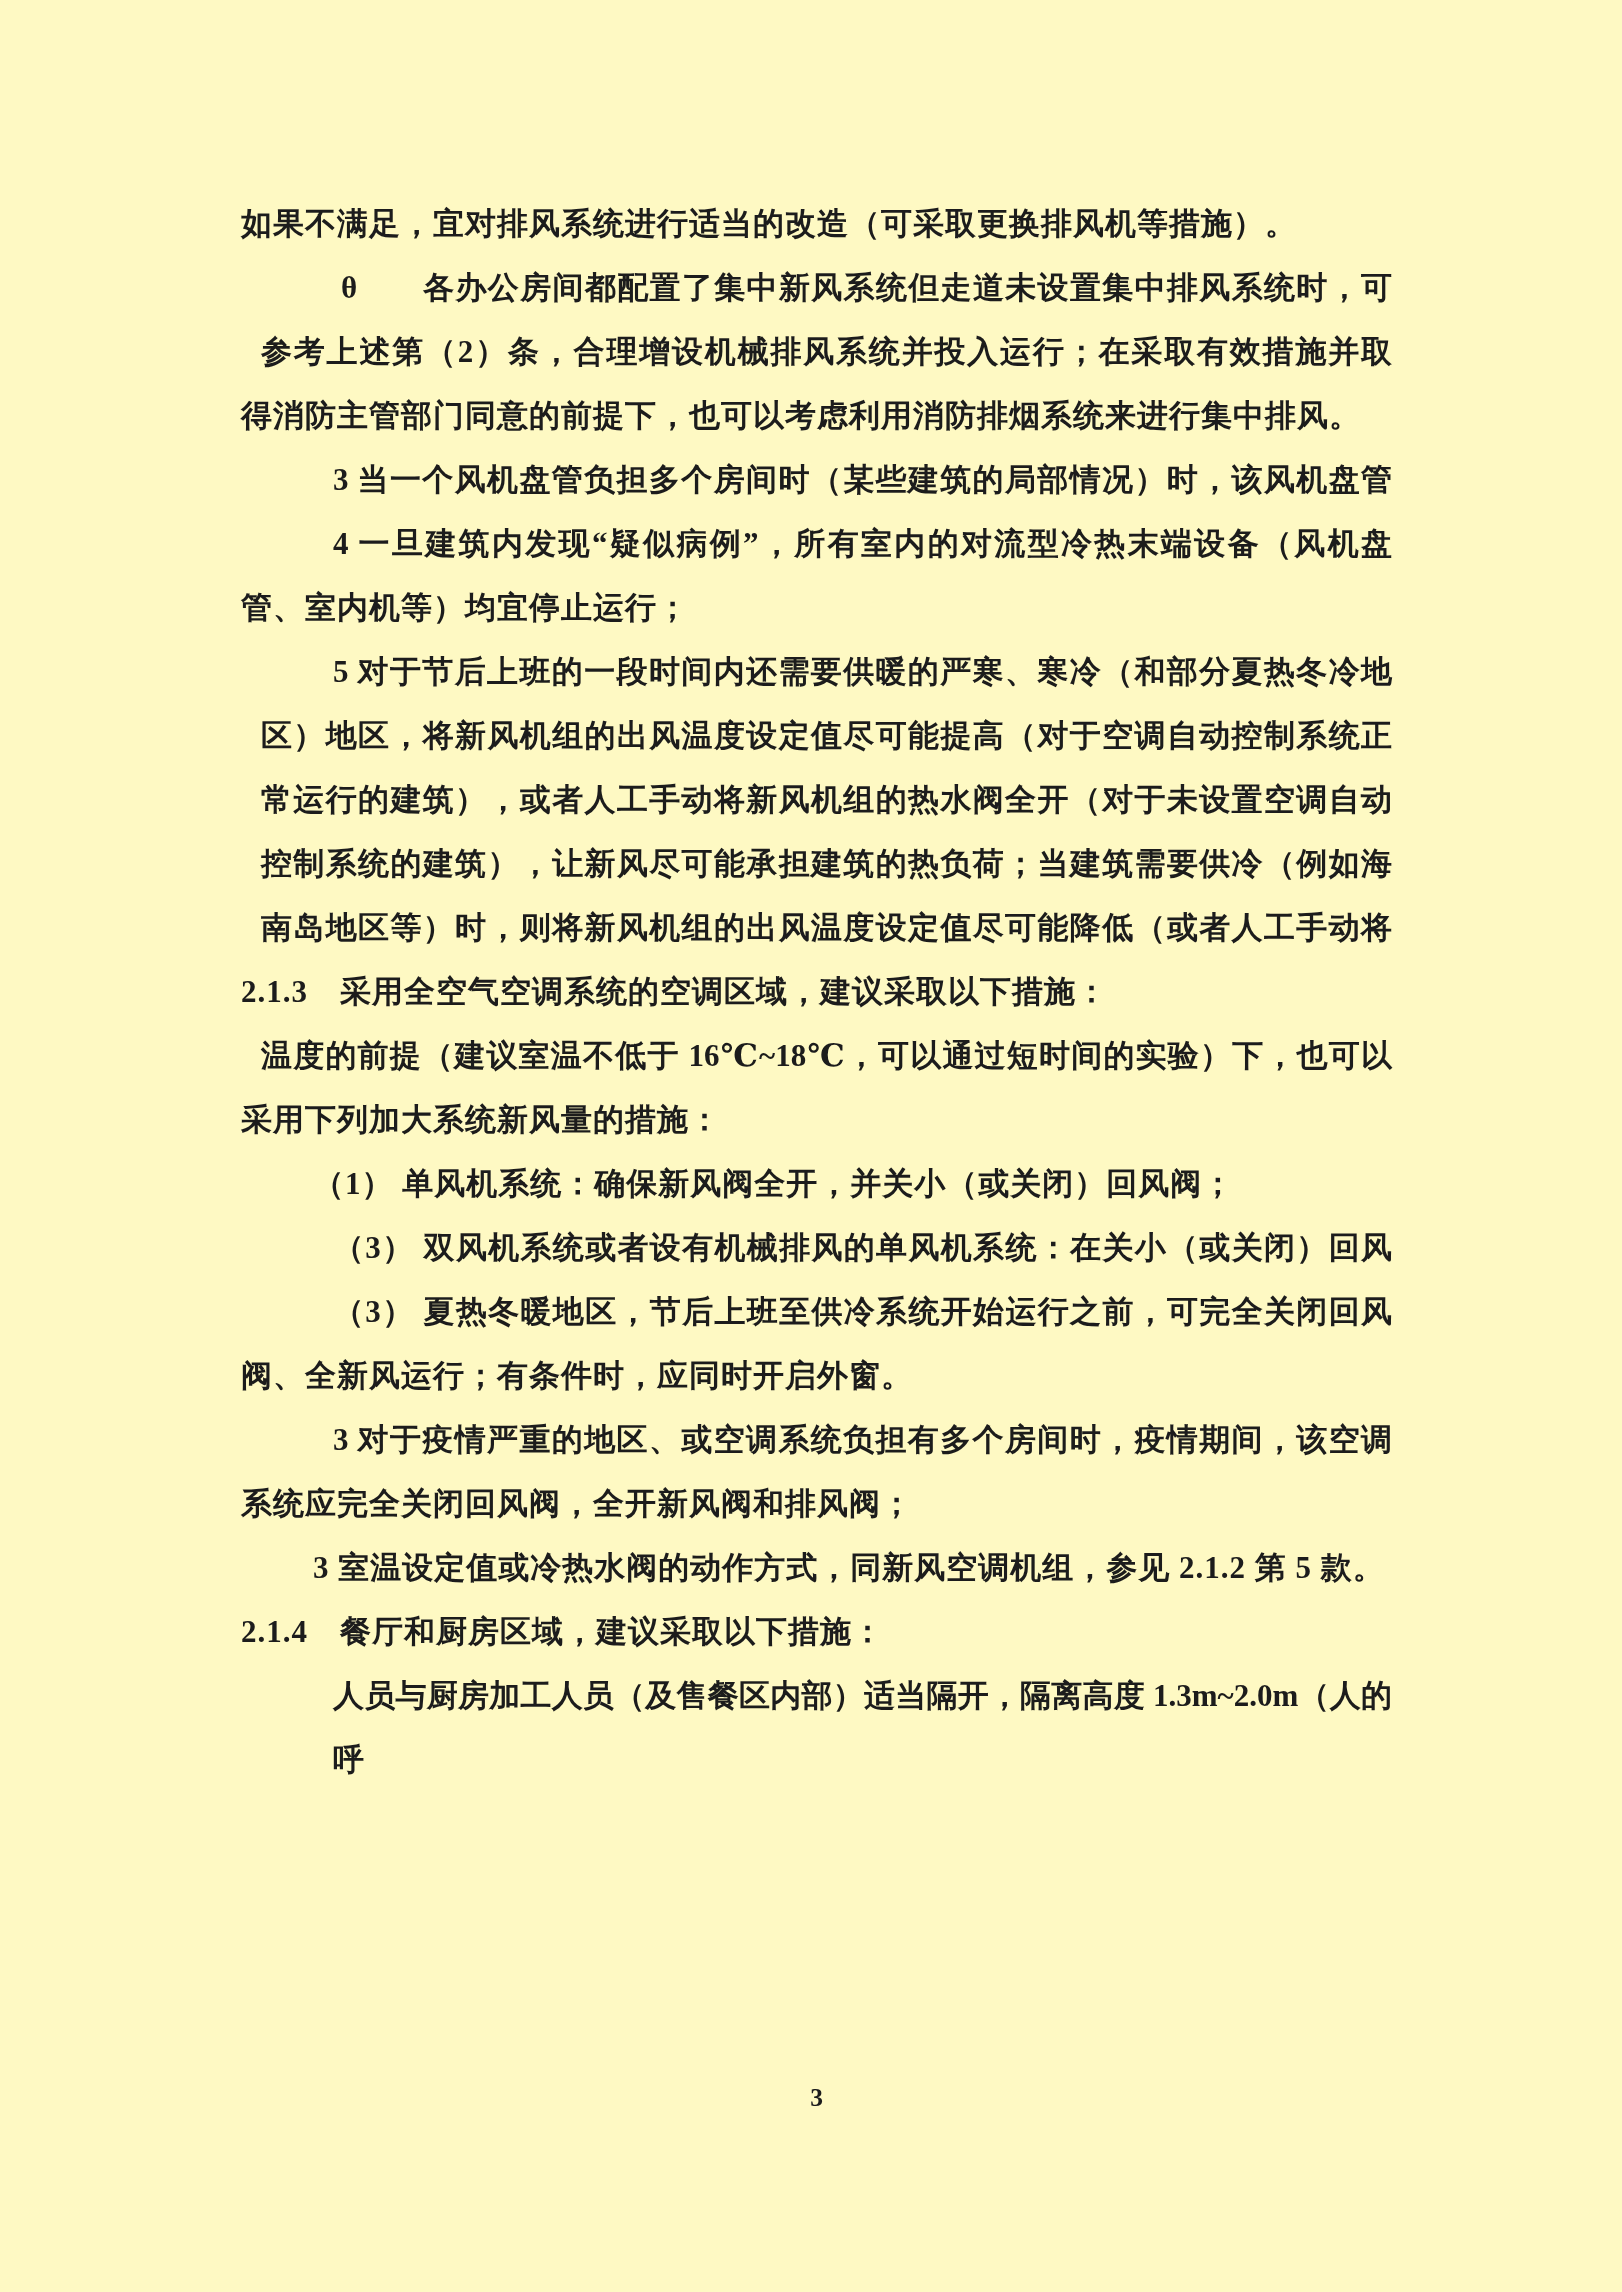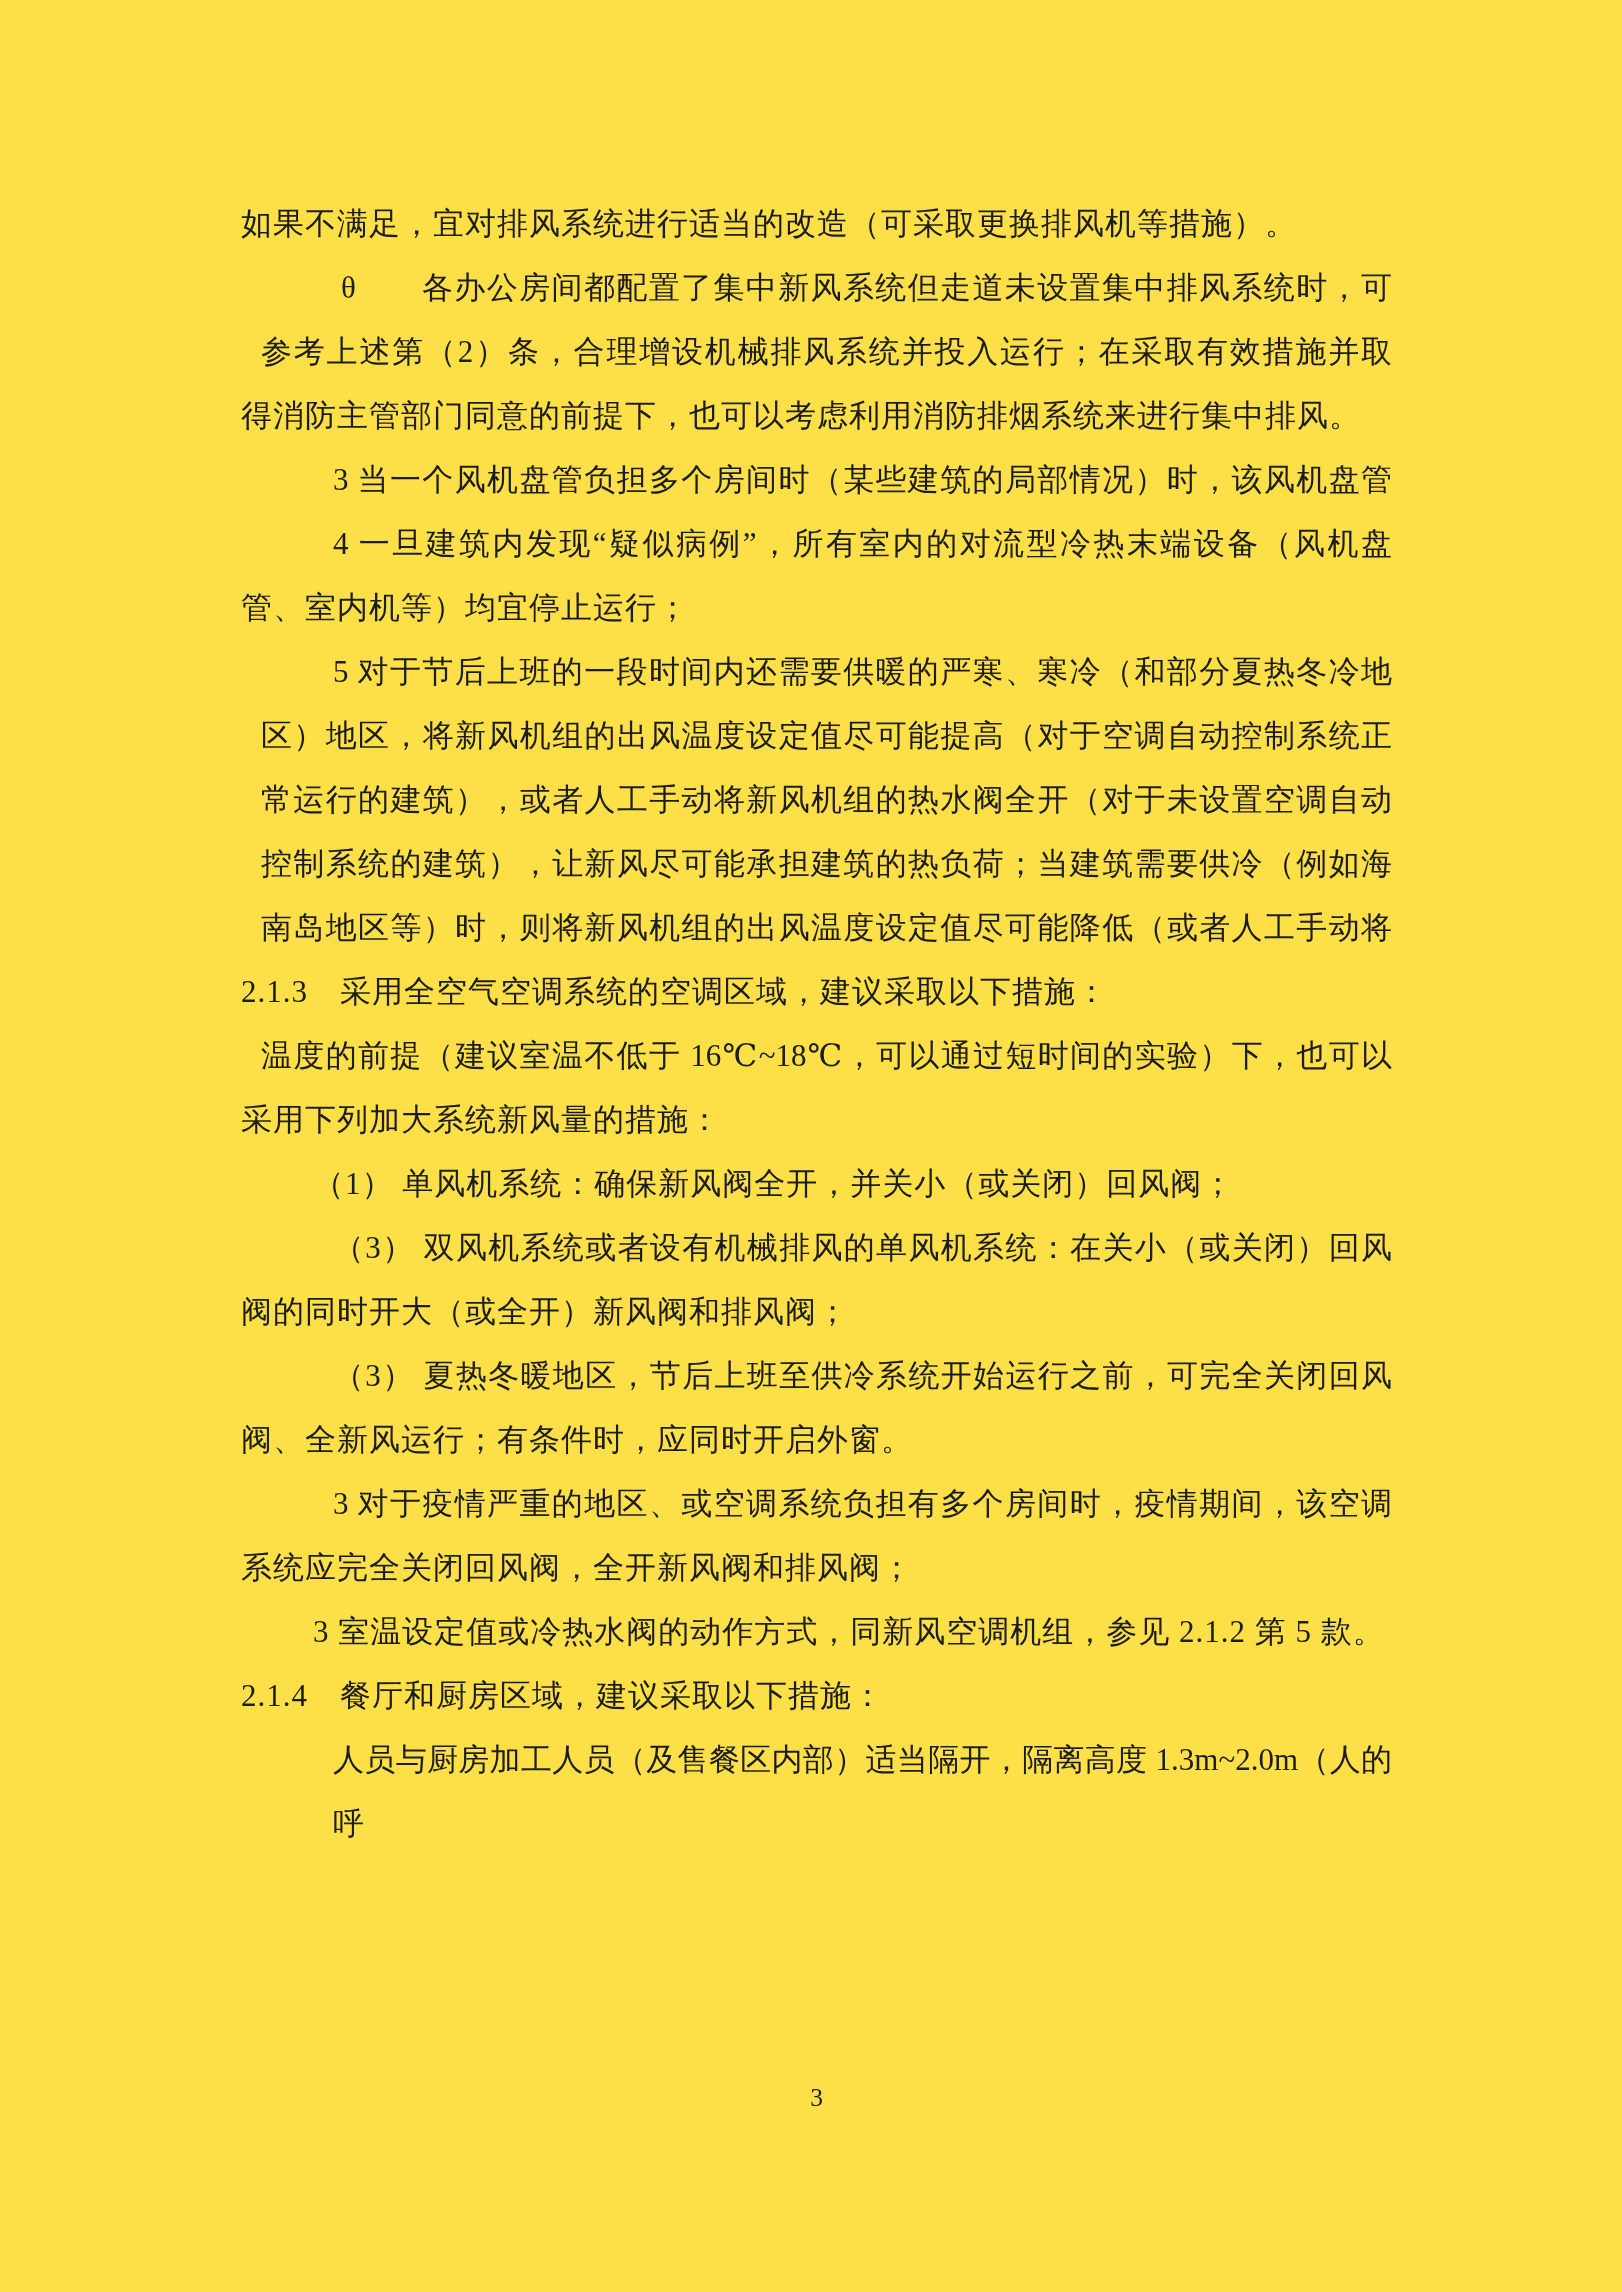--- a/index.html
+++ b/index.html
@@ -4,24 +4,25 @@
 <style>
   html, body {
     margin: 0;
     padding: 0;
     background: #ffffff;
   }
   .page {
     position: relative;
     width: 1622px;
     height: 2293px;
-    background: #fde047;
+    background: #fef9c3;
     overflow: hidden;
     font-family: "Liberation Serif", "DejaVu Serif", serif;
     color: #1c1c1c;
+    font-weight: bold;
   }
   .text-block {
     position: absolute;
     left: 241px;
     top: 192px;
     width: 1151px;
   }
   .line {
     font-size: 31px;
     line-height: 64px;
@@ -64,21 +65,20 @@
       <div class="line jl" style="padding-left: 72px;">5 对于节后上班的一段时间内还需要供暖的严寒、寒冷（和部分夏热冬冷地</div>
       <div class="line jl" style="padding-left: 0px;">区）地区，将新风机组的出风温度设定值尽可能提高（对于空调自动控制系统正</div>
       <div class="line jl" style="padding-left: 0px;">常运行的建筑），或者人工手动将新风机组的热水阀全开（对于未设置空调自动</div>
       <div class="line jl" style="padding-left: 0px;">控制系统的建筑），让新风尽可能承担建筑的热负荷；当建筑需要供冷（例如海</div>
       <div class="line jl" style="padding-left: 0px;">南岛地区等）时，则将新风机组的出风温度设定值尽可能降低（或者人工手动将</div>
       <div class="line" style="padding-left: 0px;">2.1.3　采用全空气空调系统的空调区域，建议采取以下措施：</div>
       <div class="line jl" style="padding-left: 0px;">温度的前提（建议室温不低于 16℃~18℃，可以通过短时间的实验）下，也可以</div>
       <div class="line" style="padding-left: 0px;">采用下列加大系统新风量的措施：</div>
       <div class="line" style="padding-left: 72px;">（1） 单风机系统：确保新风阀全开，并关小（或关闭）回风阀；</div>
       <div class="line jl" style="padding-left: 72px;">（3） 双风机系统或者设有机械排风的单风机系统：在关小（或关闭）回风</div>
-      <div class="line" style="padding-left: 0px;">阀的同时开大（或全开）新风阀和排风阀；</div>
       <div class="line jl" style="padding-left: 72px;">（3） 夏热冬暖地区，节后上班至供冷系统开始运行之前，可完全关闭回风</div>
       <div class="line" style="padding-left: 0px;">阀、全新风运行；有条件时，应同时开启外窗。</div>
       <div class="line jl" style="padding-left: 72px;">3 对于疫情严重的地区、或空调系统负担有多个房间时，疫情期间，该空调</div>
       <div class="line" style="padding-left: 0px;">系统应完全关闭回风阀，全开新风阀和排风阀；</div>
       <div class="line" style="padding-left: 72px;">3 室温设定值或冷热水阀的动作方式，同新风空调机组，参见 2.1.2 第 5 款。</div>
       <div class="line" style="padding-left: 0px;">2.1.4　餐厅和厨房区域，建议采取以下措施：</div>
       <div class="line jl" style="padding-left: 72px;">人员与厨房加工人员（及售餐区内部）适当隔开，隔离高度 1.3m~2.0m（人的呼</div>
     </div>
   <div class="page-number">3</div>
 </div>

